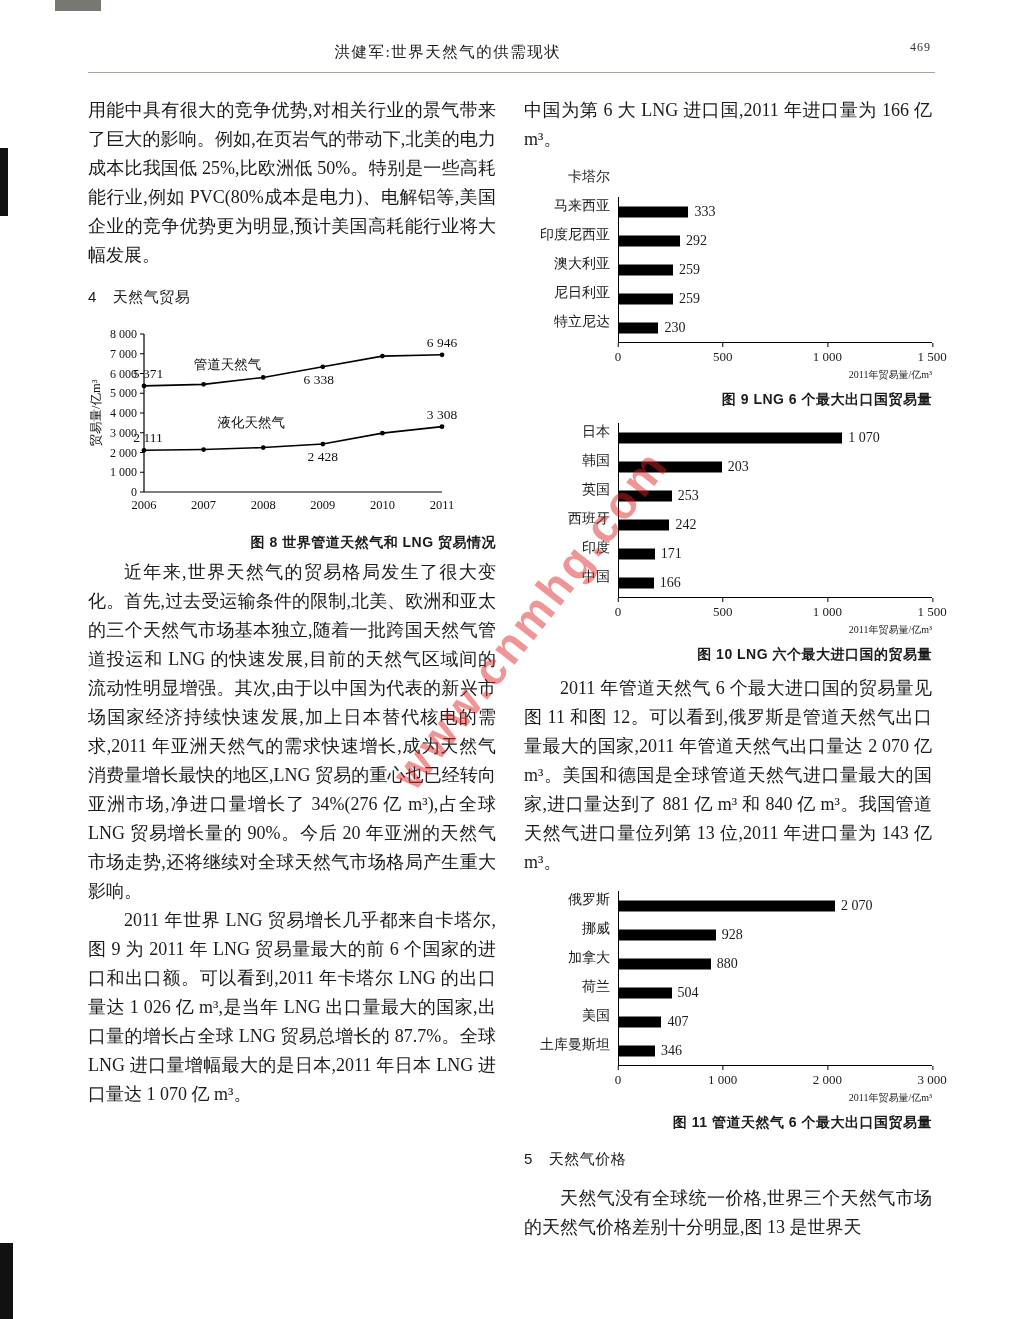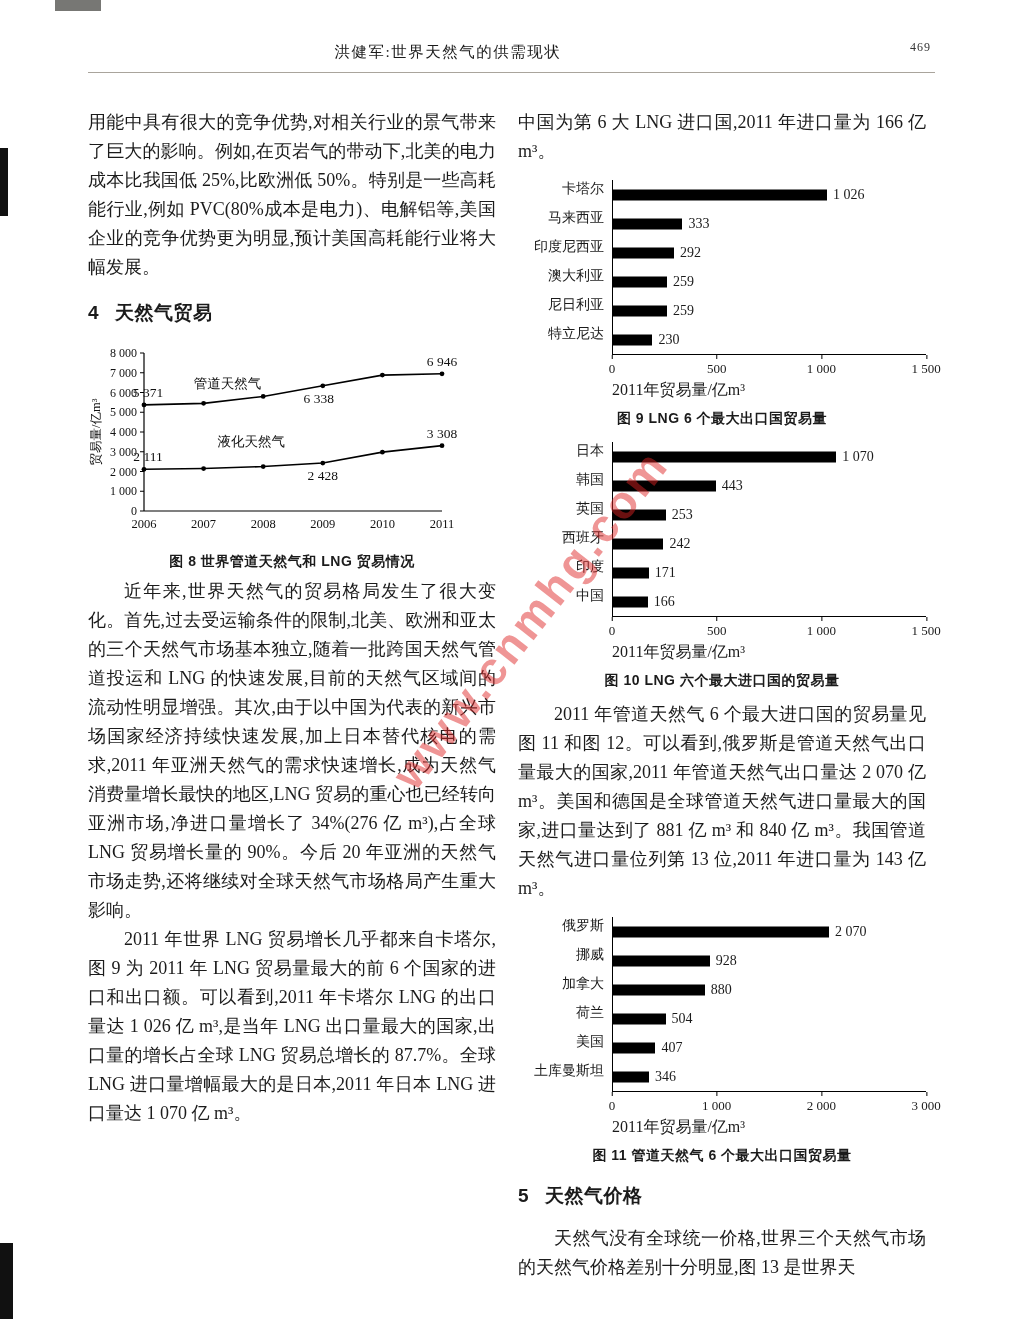--- a/index.html
+++ b/index.html
@@ -8,50 +8,50 @@
   
   .artifact{position:absolute;background:#111;}
   .a1{left:0;top:148px;width:8px;height:68px;}
   .a2{left:0;top:1243px;width:13px;height:76px;}
   .a3{left:55px;top:0;width:46px;height:11px;background:#4a4a46;opacity:.75;}
 
   .header{position:absolute;top:42px;left:88px;right:84px;height:30px;border-bottom:1px solid #a9a49c;}
   .running-title{position:absolute;left:0;width:85%;text-align:center;font-size:15.5px;letter-spacing:1.5px;}
   .page-number{position:absolute;right:4px;top:-2px;font-size:12px;letter-spacing:1px;color:#333;}
 
-  .columns{position:absolute;top:108px;left:88px;right:84px;display:flex;gap:22px;}
+  .columns{position:absolute;top:96px;left:88px;right:84px;display:flex;gap:28px;}
   .col{width:408px;flex:none;}
 
   .para{font-size:18px;line-height:29px;text-align:justify;text-indent:2em;margin:0;}
   .para.noindent{text-indent:0;}
 
   .section{display:block;font-family:"Liberation Sans","DejaVu Sans",sans-serif;
-           font-size:19px;font-weight:bold;margin:18px 0 15px 0;letter-spacing:.5px;}
+           font-size:15px;font-weight:normal;margin:18px 0 15px 0;letter-spacing:.5px;}
   .section .sec-num{margin-right:16px;}
 
   figure{margin:0;}
   .caption{font-family:"Liberation Sans","DejaVu Sans",sans-serif;font-weight:bold;
-           font-size:14px;text-align:center;margin-top:9px;letter-spacing:.5px;}
+           font-size:14px;text-align:right;margin-top:9px;letter-spacing:.5px;}
 
   
   .line-figure{margin:12px 0 6px 0;}
   .line-chart svg{display:block;}
   svg text{font-family:"Liberation Serif","DejaVu Serif",serif;fill:#111;}
 
   
   .bar-figure{margin:14px 0 10px 0;}
   .brow{display:flex;align-items:flex-start;height:29px;}
   .blabel{width:86px;flex:none;text-align:right;padding-right:8px;font-size:14px;white-space:nowrap;}
   .barea{position:relative;flex:1;height:100%;border-left:1.5px solid #000;}
   .bar{position:absolute;left:0;top:50%;transform:translateY(-50%);height:11px;background:#000;}
   .bval{position:absolute;top:50%;transform:translateY(-50%);margin-left:6px;font-size:14px;white-space:nowrap;}
   .baxis{position:relative;margin-left:94px;border-top:1.5px solid #000;height:24px;}
   .btick{position:absolute;top:0;transform:translateX(-50%);font-size:13px;padding-top:6px;white-space:nowrap;}
   .btick::before{content:'';position:absolute;top:0;left:50%;width:1px;height:4px;background:#000;}
-  .xlabel{margin-left:94px;text-align:left;font-size:16px;margin-top:1px;}
+  .xlabel{margin-left:94px;text-align:right;font-size:10px;margin-top:1px;}
 
   .watermark{position:absolute;left:300px;top:592px;width:460px;text-align:center;
              transform:rotate(-52deg);font-size:46px;font-weight:bold;letter-spacing:3px;
              color:rgba(222,34,34,.48);font-family:"Liberation Sans","DejaVu Sans",sans-serif;
              pointer-events:none;white-space:nowrap;}
 </style>
 </head>
 <body>
 
 <div class="page">
@@ -135,24 +135,20 @@
       <p class="para">2011 年世界 LNG 贸易增长几乎都来自卡塔尔,图 9 为 2011 年 LNG 贸易量最大的前 6 个国家的进口和出口额。可以看到,2011 年卡塔尔 LNG 的出口量达 1 026 亿 m³,是当年 LNG 出口量最大的国家,出口量的增长占全球 LNG 贸易总增长的 87.7%。全球 LNG 进口量增幅最大的是日本,2011 年日本 LNG 进口量达 1 070 亿 m³。</p>
     </div>
 
     <div class="col">
       <p class="para noindent">中国为第 6 大 LNG 进口国,2011 年进口量为 166 亿 m³。</p>
 
       <figure class="bar-figure">
         <div class="rows">
             <div class="brow">
               <div class="blabel">卡塔尔</div>
-              <div class="barea">
-                <div class="bar" style="width: 68.4%;"></div>
-                <span class="bval" style="left: 68.4%;">1 026</span>
-              </div>
             </div>
             <div class="brow">
               <div class="blabel">马来西亚</div>
               <div class="barea">
                 <div class="bar" style="width: 22.2%;"></div>
                 <span class="bval" style="left: 22.2%;">333</span>
               </div>
             </div>
             <div class="brow">
               <div class="blabel">印度尼西亚</div>
@@ -199,21 +195,21 @@
               <div class="blabel">日本</div>
               <div class="barea">
                 <div class="bar" style="width: 71.3333%;"></div>
                 <span class="bval" style="left: 71.3333%;">1 070</span>
               </div>
             </div>
             <div class="brow">
               <div class="blabel">韩国</div>
               <div class="barea">
                 <div class="bar" style="width: 32.8667%;"></div>
-                <span class="bval" style="left: 32.8667%;">443</span>
+                <span class="bval" style="left: 32.8667%;">203</span>
               </div>
             </div>
             <div class="brow">
               <div class="blabel">英国</div>
               <div class="barea">
                 <div class="bar" style="width: 16.8667%;"></div>
                 <span class="bval" style="left: 16.8667%;">253</span>
               </div>
             </div>
             <div class="brow">

